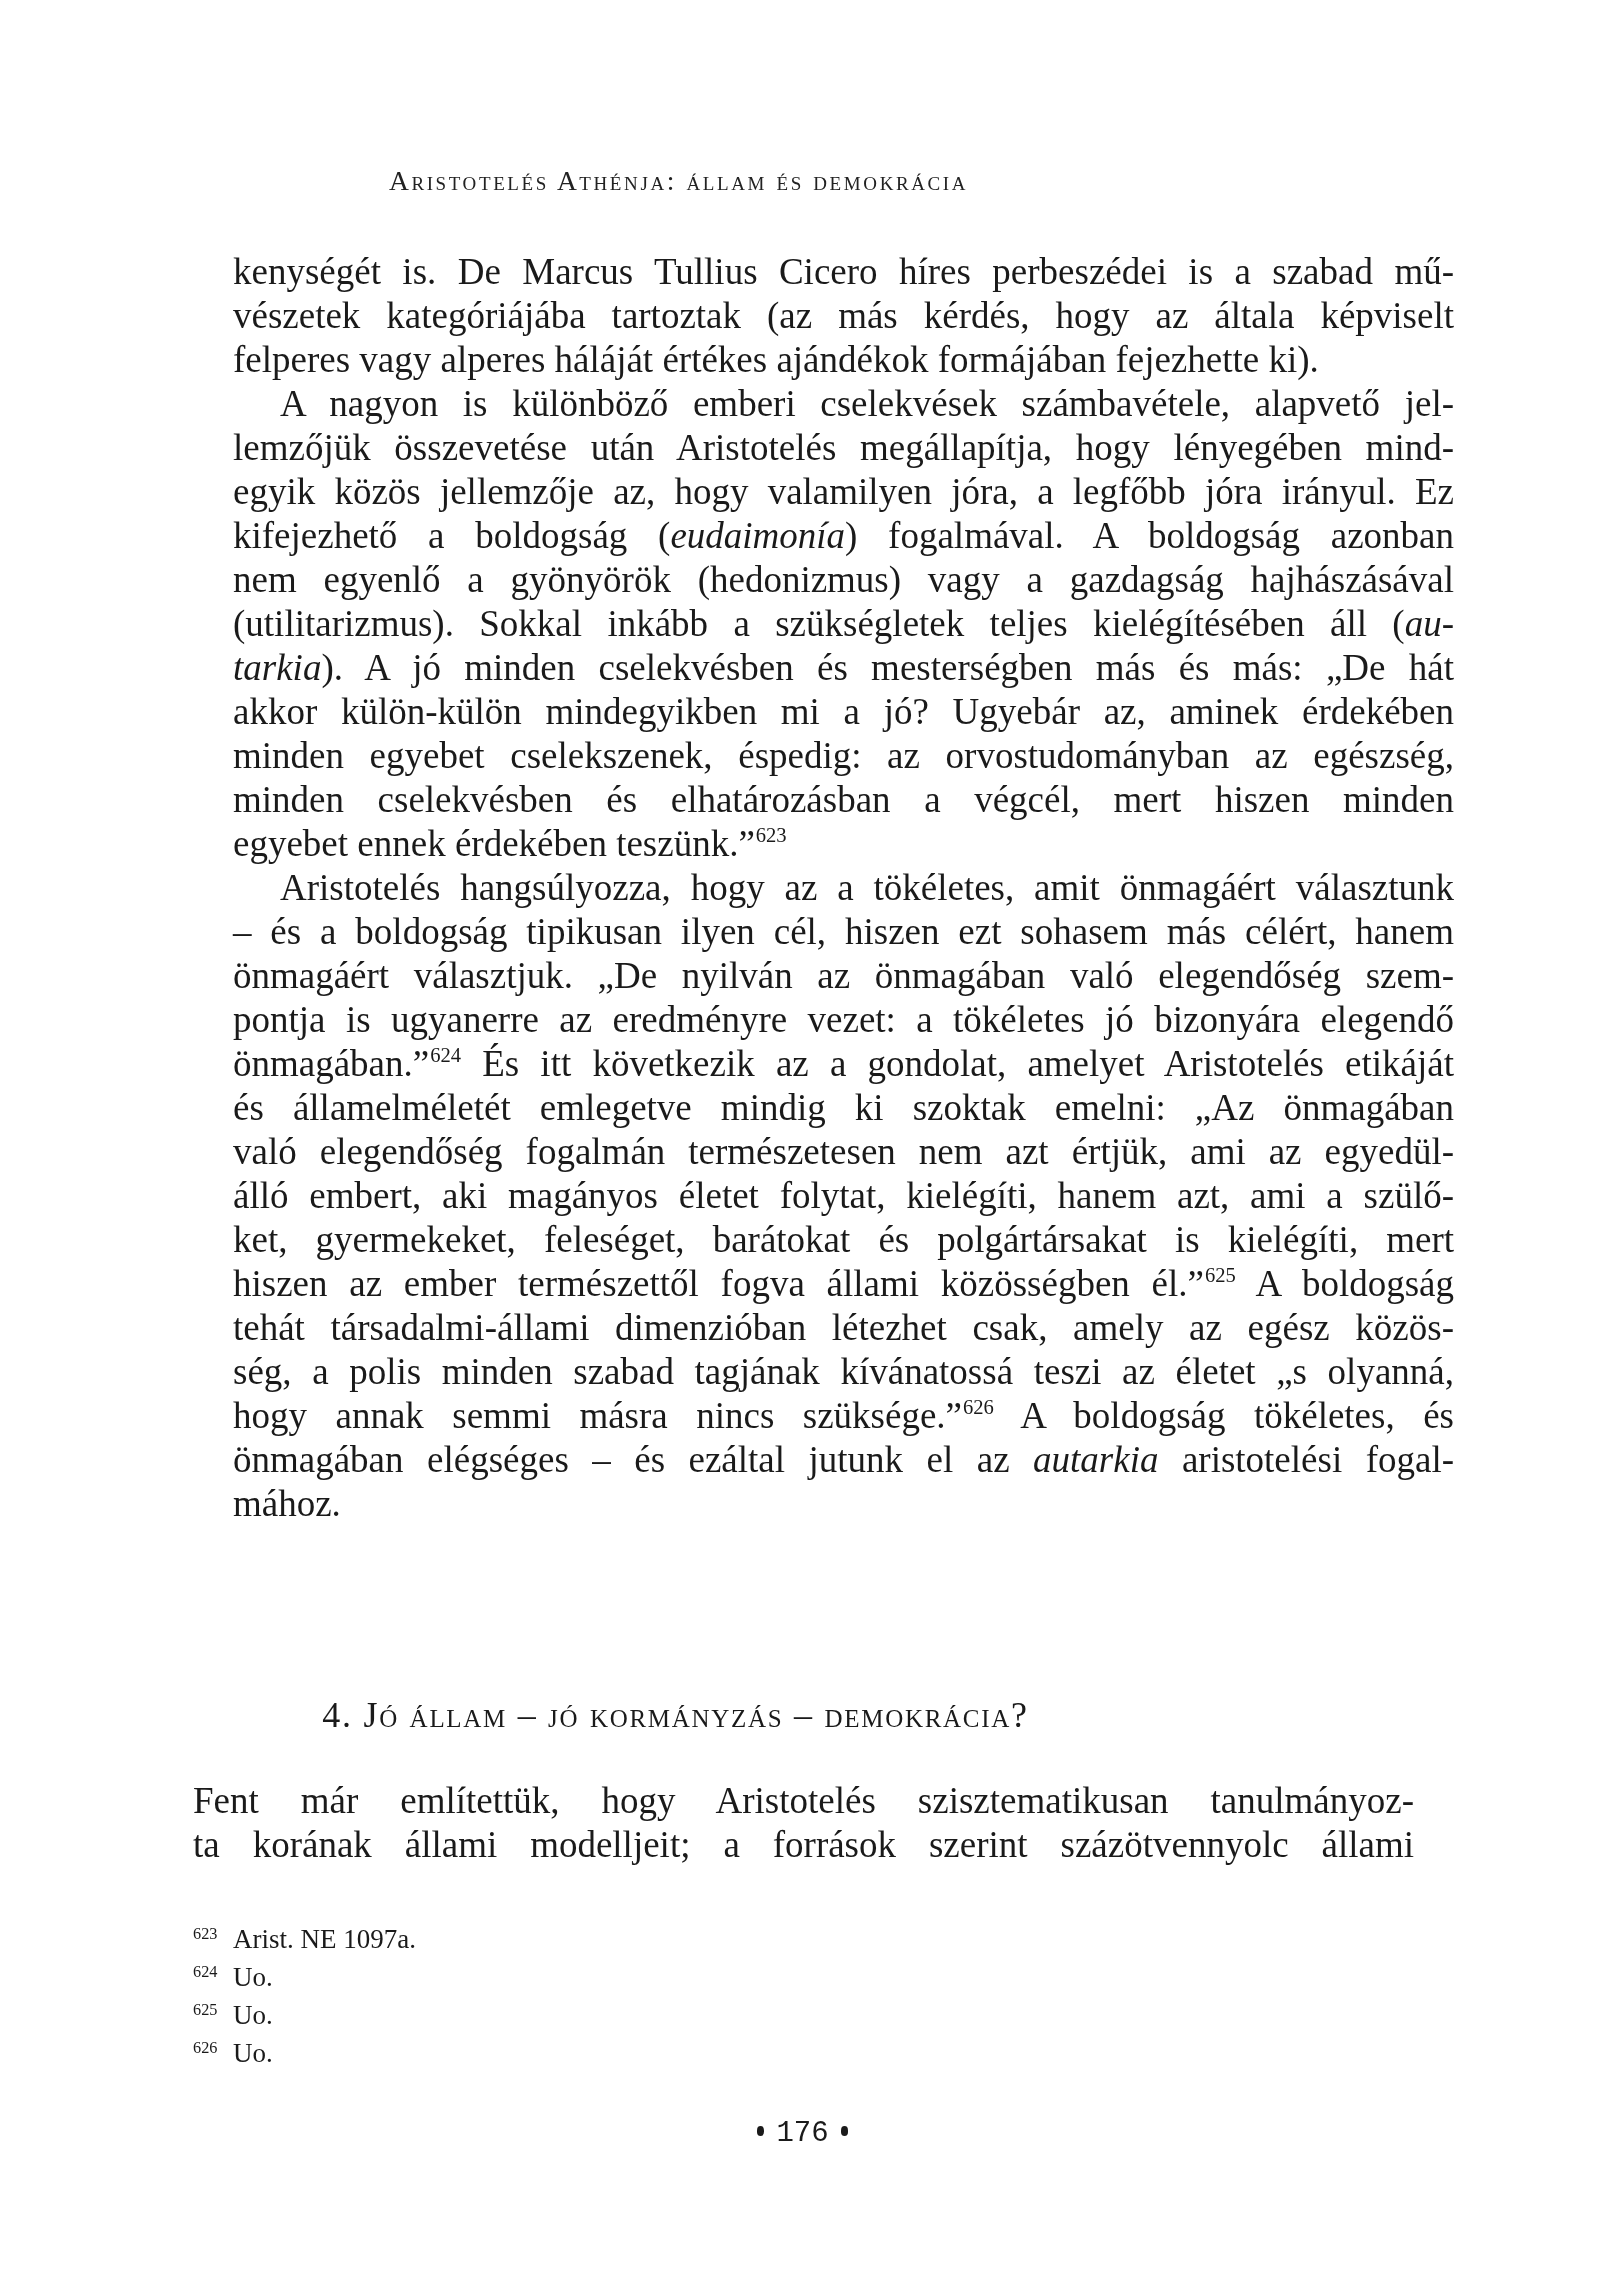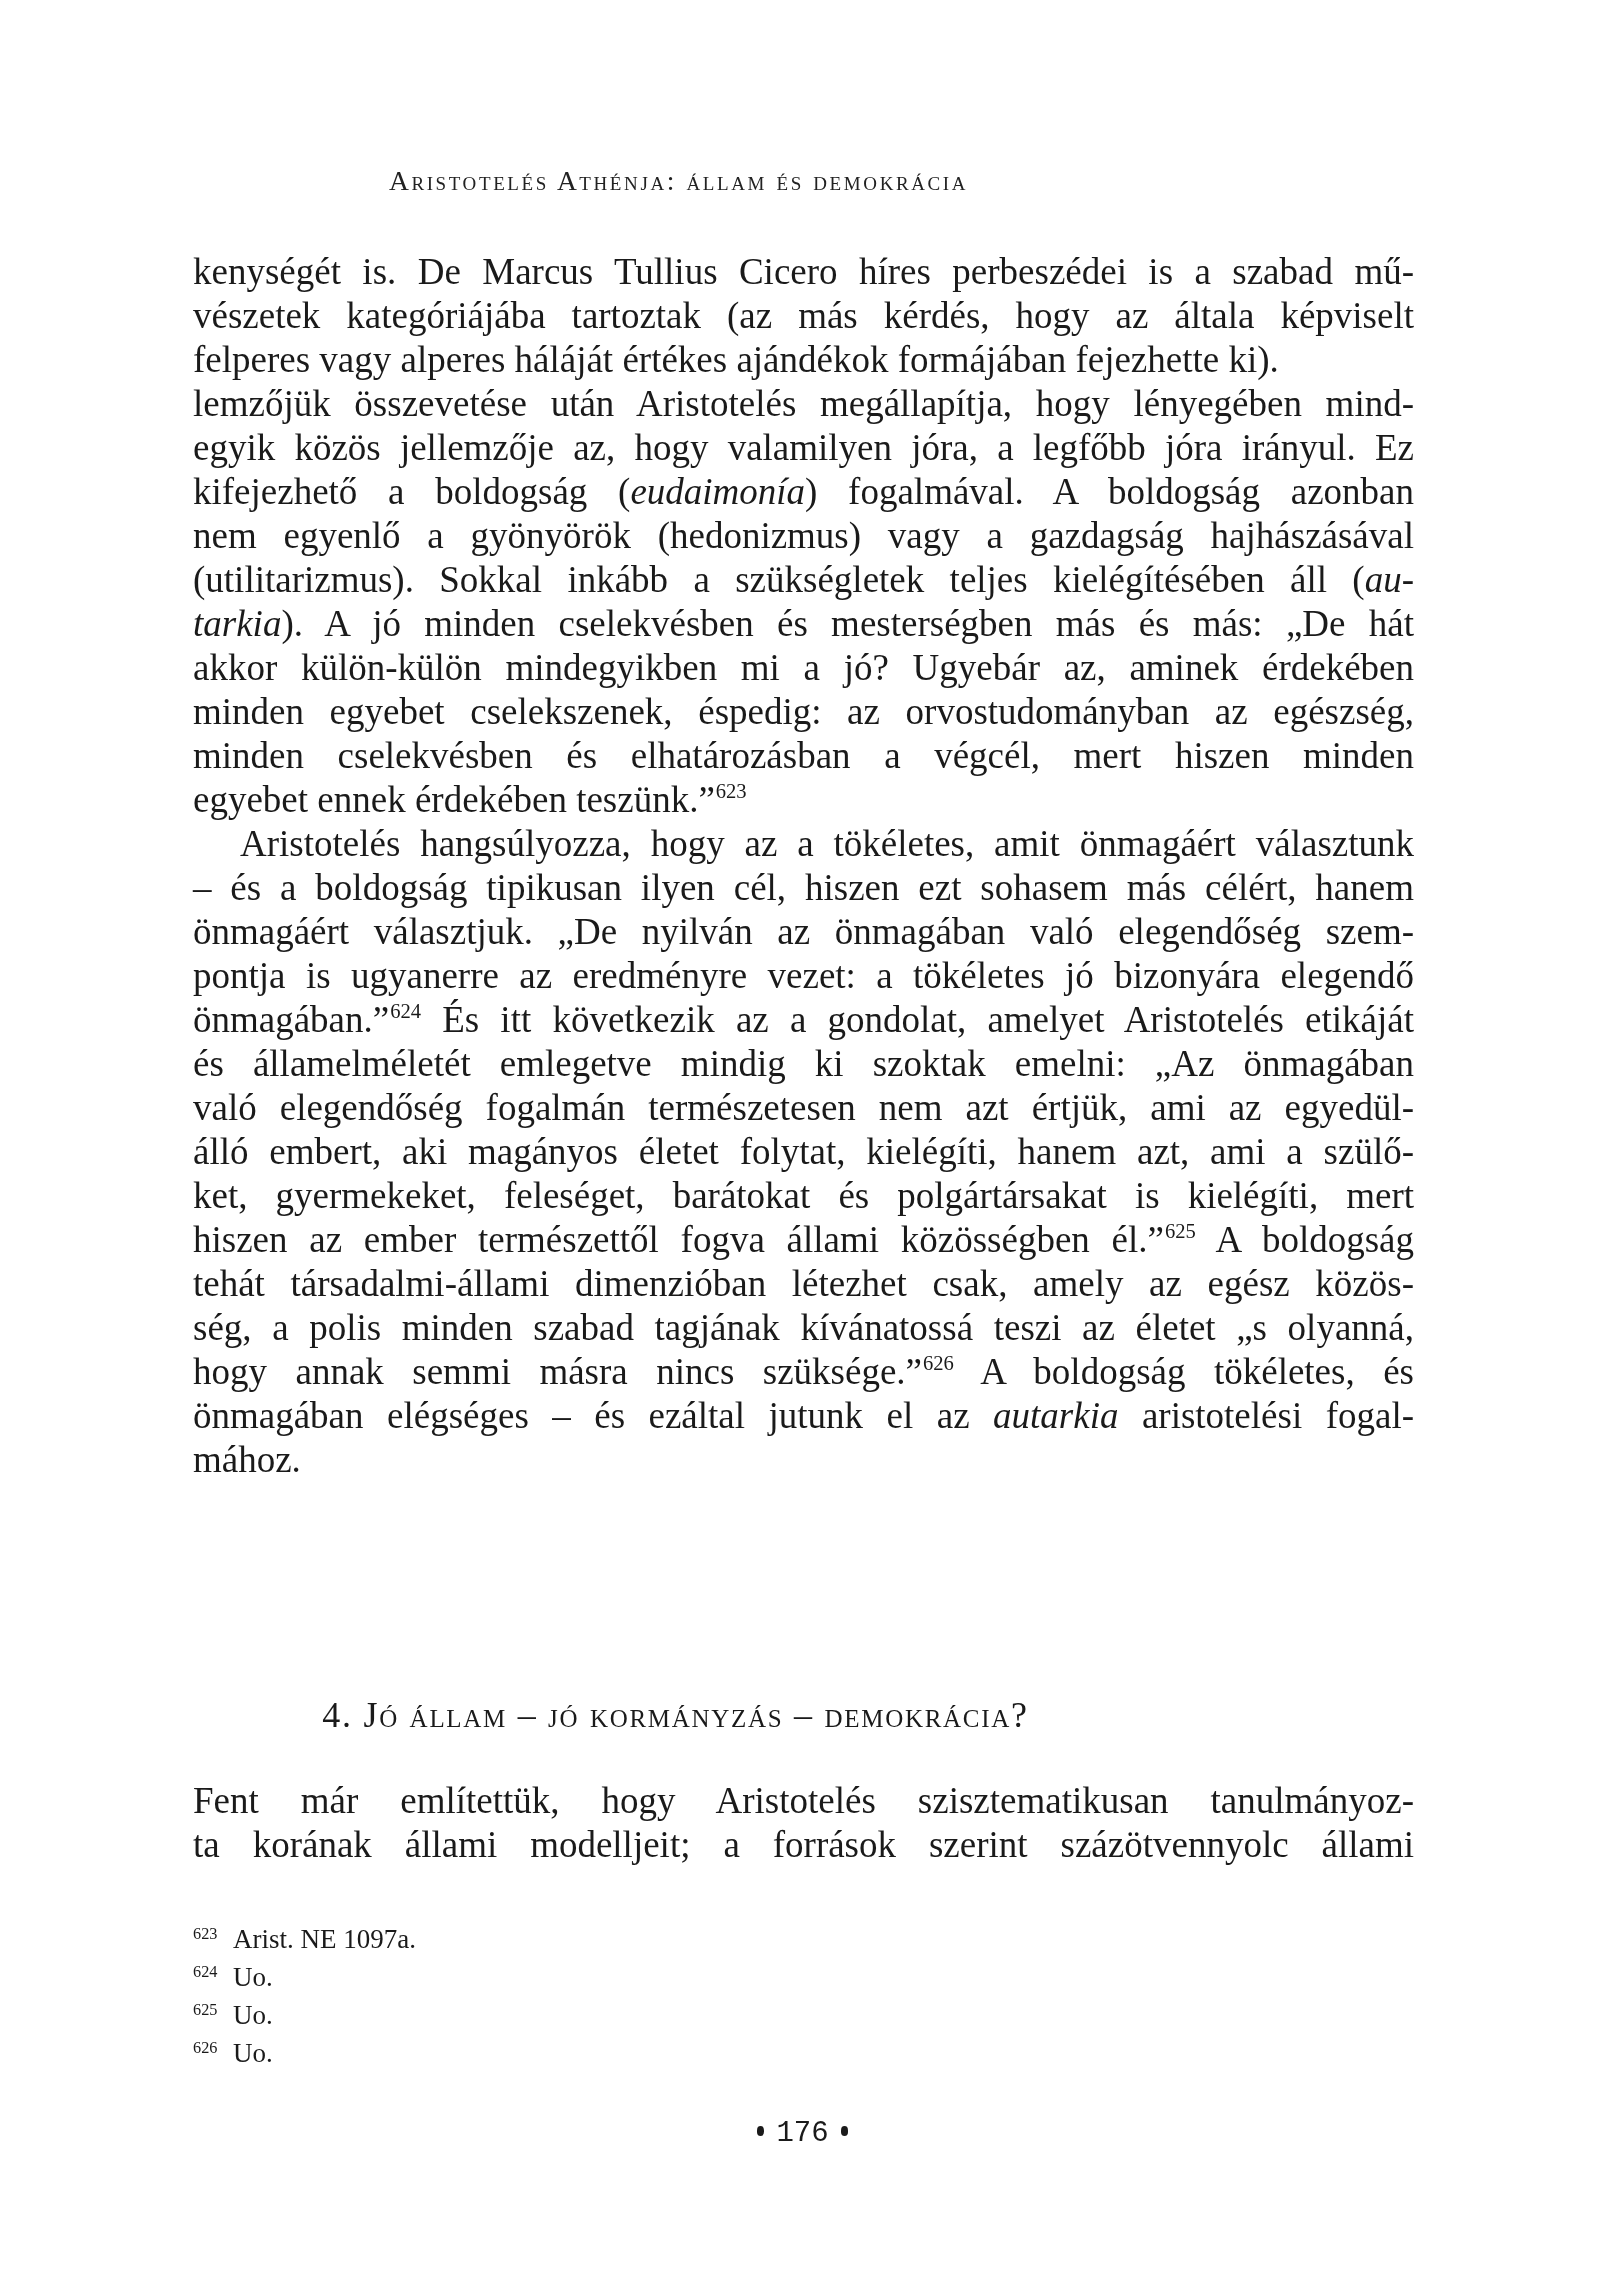--- a/index.html
+++ b/index.html
@@ -112,24 +112,25 @@
       margin: 0 12px;
       position: relative;
       top: -2.6px;
     }
   </style>
 </head>
 <body>
 
 <div class="running-head">Aristotelés Athénja: állam és demokrácia</div>
 
-<div class="text-block" id="body-section-1" style="top: 250px;">
+<div class="text-block" id="body-section-1" style="top: 250px; margin-left: 40px;">
     <span class="line"><span>kenységét is. De Marcus Tullius Cicero híres perbeszédei is a szabad mű-</span></span>
     <span class="line"><span>vészetek kategóriájába tartoztak (az más kérdés, hogy az általa képviselt</span></span>
     <span class="line last"><span>felperes vagy alperes háláját értékes ajándékok formájában fejezhette ki).</span></span>
+    <span class="line first-indent"><span>A nagyon is különböző emberi cselekvések számbavétele, alapvető jel-</span></span>
     <span class="line"><span>lemzőjük összevetése után Aristotelés megállapítja, hogy lényegében mind-</span></span>
     <span class="line"><span>egyik közös jellemzője az, hogy valamilyen jóra, a legfőbb jóra irányul. Ez</span></span>
     <span class="line"><span>kifejezhető a boldogság (</span><em>eudaimonía</em><span>) fogalmával. A boldogság azonban</span></span>
     <span class="line"><span>nem egyenlő a gyönyörök (hedonizmus) vagy a gazdagság hajhászásával</span></span>
     <span class="line"><span>(utilitarizmus). Sokkal inkább a szükségletek teljes kielégítésében áll (</span><em>au-</em></span>
     <span class="line"><em>tarkia</em><span>). A jó minden cselekvésben és mesterségben más és más: „De hát</span></span>
     <span class="line"><span>akkor külön-külön mindegyikben mi a jó? Ugyebár az, aminek érdekében</span></span>
     <span class="line"><span>minden egyebet cselekszenek, éspedig: az orvostudományban az egészség,</span></span>
     <span class="line"><span>minden cselekvésben és elhatározásban a végcél, mert hiszen minden</span></span>
     <span class="line last"><span>egyebet ennek érdekében teszünk.”</span><sup class="fn">623</sup></span>

